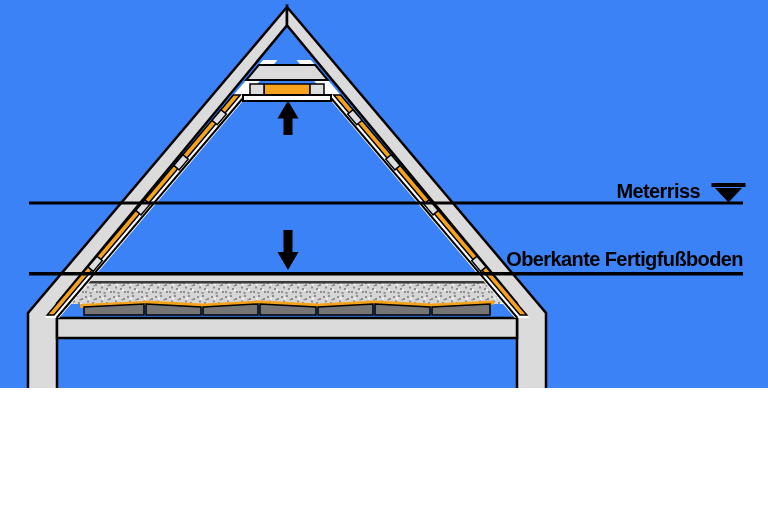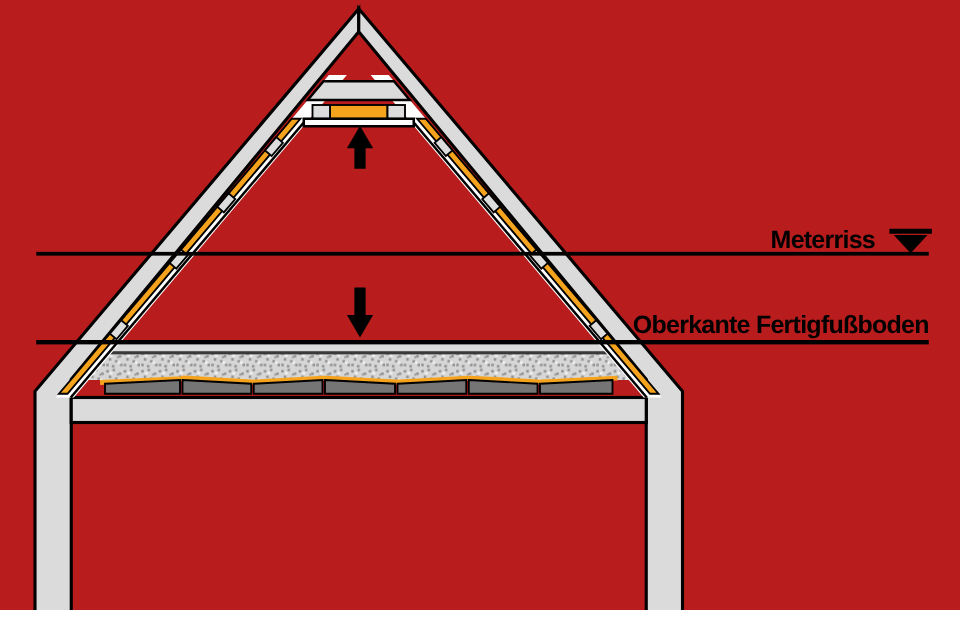--- a/index.html
+++ b/index.html
@@ -1,16 +1,16 @@
 <!DOCTYPE html>
 <html><head>
 <meta charset="utf-8">
 <style>
   html,body{margin:0;padding:0;background:#fff;}
-  .stage{position:relative;width:768px;height:488px;background:#b91c1c;overflow:hidden;
+  .stage{position:relative;width:768px;height:388px;background:#3b82f6;overflow:hidden;
          font-family:"Liberation Sans", sans-serif;}
   svg{position:absolute;left:0;top:0;}
   .lbl{font-family:"Liberation Sans", sans-serif;font-weight:700;font-size:20px;
        letter-spacing:-0.6px;fill:#000;}
 </style>
 </head>
 <body>
 
 <div class="stage">
 <svg width="768" height="512" viewBox="0 0 768 512">

